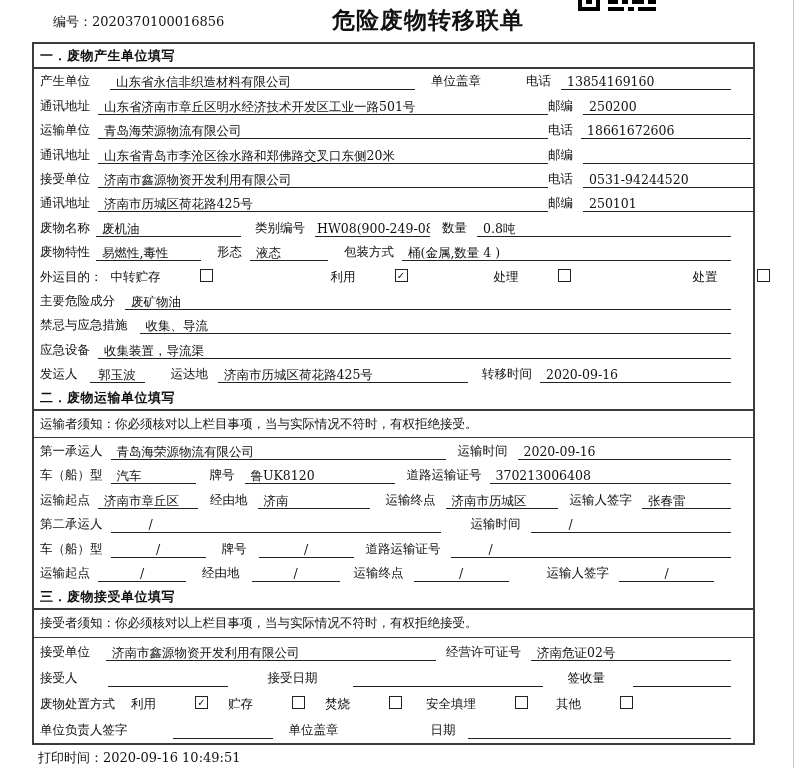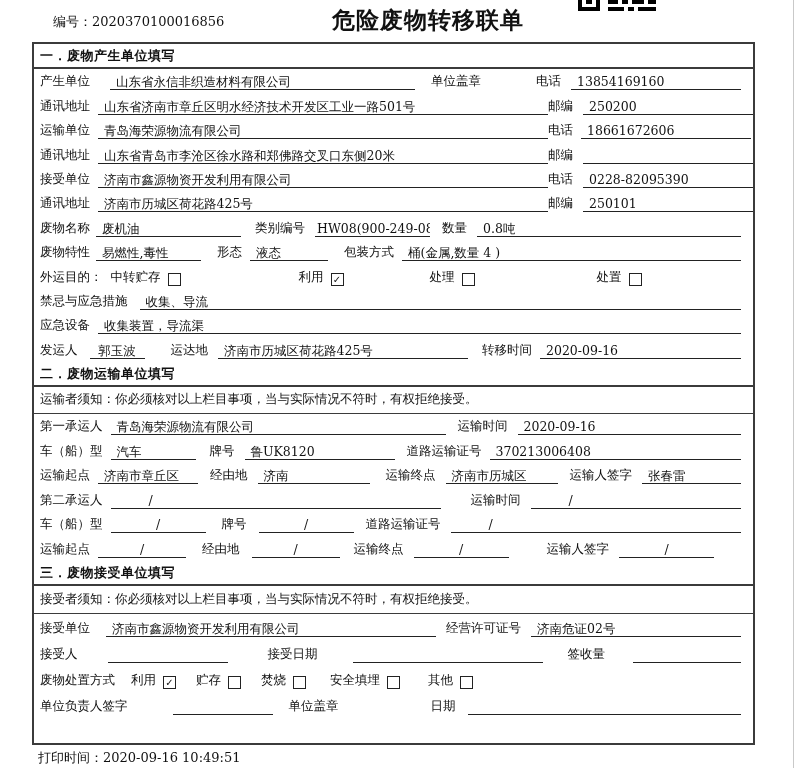--- a/index.html
+++ b/index.html
@@ -7,32 +7,32 @@
     width:796px;height:768px;background:#ffffff;position:relative;overflow:hidden;
     font-family:"DejaVu Serif","Liberation Serif",serif;color:#111;font-size:12.5px;
   }
   .serial{position:absolute;left:53px;top:13px;font-size:13px;white-space:nowrap;}
   .doc-title{position:absolute;left:332px;top:5px;font-size:23px;font-weight:bold;letter-spacing:1px;white-space:nowrap;}
   .qr{position:absolute;left:578px;top:0;}
   .page-edge{position:absolute;right:2px;top:0;width:1px;height:768px;background:#c9c9c9;}
 
   .form{position:absolute;left:32px;top:42px;width:723px;height:703px;border:2px solid #3b3b3b;box-sizing:border-box;background:#fff;}
   .sec-hdr{font-weight:bold;font-size:13px;height:18px;padding:3px 6px 2px 6px;border-bottom:2px solid #3b3b3b;letter-spacing:.5px;}
-  .row{display:flex;align-items:flex-end;padding:0 12px 3px 6px;box-sizing:border-box;}
+  .row{display:flex;align-items:flex-end;padding:0 22px 3px 6px;box-sizing:border-box;}
   .r-a{height:24.4px;}
   .r-b{height:24.5px;}
   .r-c{height:26px;}
   .notice{height:27px;border-bottom:1px solid #3b3b3b;align-items:center;padding-bottom:0;}
   .lbl{white-space:nowrap;flex:0 0 auto;}
   .v{flex:0 0 auto;border-bottom:1px solid #222;box-sizing:border-box;height:17px;line-height:17px;
      padding:0 2px 0 6px;white-space:nowrap;overflow:hidden;}
   .grow{flex:1 1 auto;}
   .ctr{text-align:center;padding-left:2px;}
   .sl{padding-left:38px;}
-  .opt{display:inline-flex;align-items:flex-end;flex:0 0 auto;}
+  .opt{display:inline-flex;align-items:flex-start;flex:0 0 auto;gap:32px;}
   .cb{display:inline-block;width:11px;height:11px;border:1px solid #222;line-height:11px;font-size:10px;
       text-align:center;margin-left:7px;flex:0 0 auto;}
   .footer{position:absolute;left:38px;top:749px;font-size:13px;white-space:nowrap;}
 </style>
 </head>
 <body>
 
 <div class="serial"><span>编号：</span><span>2020370100016856</span></div>
 
 <div class="doc-title">危险废物转移联单</div>
@@ -83,21 +83,21 @@
     <span class="lbl">通讯地址</span>
     <span class="v" style="width:450px;margin-left:8px">山东省青岛市李沧区徐水路和郑佛路交叉口东侧20米</span>
     <span class="lbl" style="margin-left:auto">邮编</span>
     <span class="v" style="width:170px;margin-left:10px"></span>
   </div>
 
   <div class="row r-a">
     <span class="lbl">接受单位</span>
     <span class="v" style="width:450px;margin-left:8px">济南市鑫源物资开发利用有限公司</span>
     <span class="lbl" style="margin-left:auto">电话</span>
-    <span class="v" style="width:170px;margin-left:10px">0228-82095390</span>
+    <span class="v" style="width:170px;margin-left:10px">0531-94244520</span>
   </div>
 
   <div class="row r-a">
     <span class="lbl">通讯地址</span>
     <span class="v" style="width:450px;margin-left:8px">济南市历城区荷花路425号</span>
     <span class="lbl" style="margin-left:auto">邮编</span>
     <span class="v" style="width:170px;margin-left:10px">250101</span>
   </div>
 
   <div class="row r-a">
@@ -131,20 +131,24 @@
     <span class="opt" style="margin-left:86px">
       <span>处理</span>
       <span class="cb"></span>
     </span>
     <span class="opt" style="margin-left:122px">
       <span>处置</span>
       <span class="cb"></span>
     </span>
   </div>
 
+  <div class="row r-a">
+    <span class="lbl">主要危险成分</span>
+    <span class="v grow" style="margin-left:10px">废矿物油</span>
+  </div>
 
   <div class="row r-a">
     <span class="lbl">禁忌与应急措施</span>
     <span class="v grow" style="margin-left:12px">收集、导流</span>
   </div>
 
   <div class="row r-a">
     <span class="lbl">应急设备</span>
     <span class="v grow" style="margin-left:8px">收集装置，导流渠</span>
   </div>

